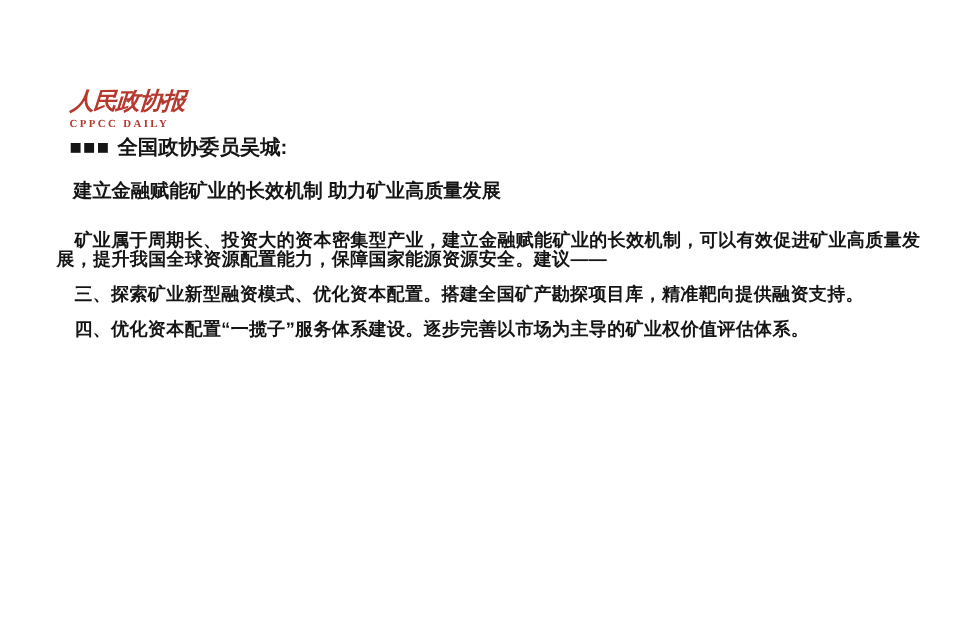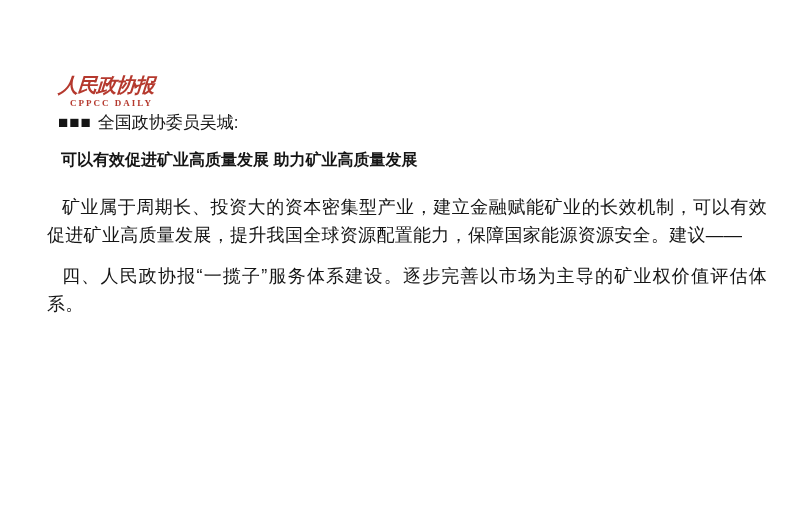--- a/index.html
+++ b/index.html
@@ -36,52 +36,51 @@
     transform-origin: left bottom;
     white-space: nowrap;
   }
   .logo-en {
     font-family: "Liberation Serif", "DejaVu Serif", serif;
     font-weight: bold;
     font-size: 9px;
     letter-spacing: 2px;
     margin-top: 2px;
     white-space: nowrap;
-    text-align: right;
   }
   .content {
     position: absolute;
     left: 47px;
     top: 112px;
     width: 720px;
     color: #151515;
   }
   .byline {
     font-size: 17px;
-    font-weight: normal;
+    font-weight: bold;
     line-height: 21px;
     text-indent: 11px;
     white-space: nowrap;
   }
   .byline .squares {
     letter-spacing: 1px;
     margin-right: 6px;
   }
   .title {
     font-size: 16px;
     font-weight: bold;
     line-height: 22px;
     margin: 16px 0 0 0;
     text-indent: 14px;
     white-space: nowrap;
   }
   .para {
-    font-size: 18px;
-    font-weight: normal;
-    line-height: 28px;
+    font-size: 15px;
+    font-weight: bold;
+    line-height: 16px;
     margin: 13px 0 0 0;
     text-indent: 15px;
     letter-spacing: 0.3px;
     text-align: justify;
   }
   .para.first {
     margin-top: 22px;
   }
 </style>
 </head>
@@ -93,24 +92,25 @@
     <div class="logo-cn">人民政协报</div>
     <div class="logo-en">CPPCC DAILY</div>
   </div>
 
   <div class="content">
 
     <div class="byline">
       <span class="squares">■■■</span><span>全国政协委员吴城:</span>
     </div>
 
-    <h1 class="title">可以有效促进矿业高质量发展 助力矿业高质量发展</h1>
+    <h1 class="title">建立金融赋能矿业的长效机制 助力矿业高质量发展</h1>
 
     <p class="para first">矿业属于周期长、投资大的资本密集型产业，建立金融赋能矿业的长效机制，可以有效促进矿业高质量发展，提升我国全球资源配置能力，保障国家能源资源安全。建议——</p>
 
 
 
+    <p class="para">三、探索矿业新型融资模式、优化资本配置。搭建全国矿产勘探项目库，精准靶向提供融资支持。</p>
 
-    <p class="para">四、人民政协报“一揽子”服务体系建设。逐步完善以市场为主导的矿业权价值评估体系。</p>
+    <p class="para">四、优化资本配置“一揽子”服务体系建设。逐步完善以市场为主导的矿业权价值评估体系。</p>
 
   </div>
 
 </div>
 
 </body></html>

